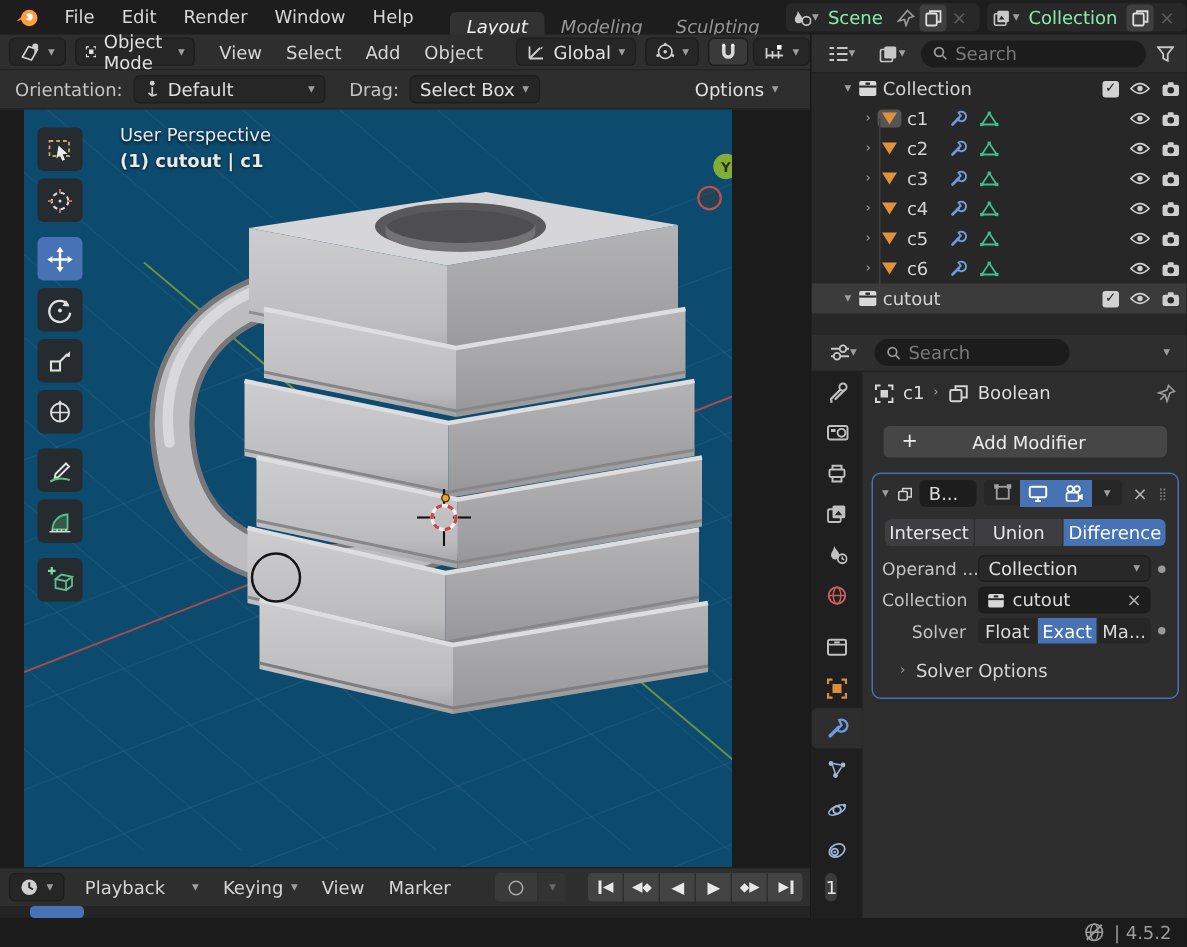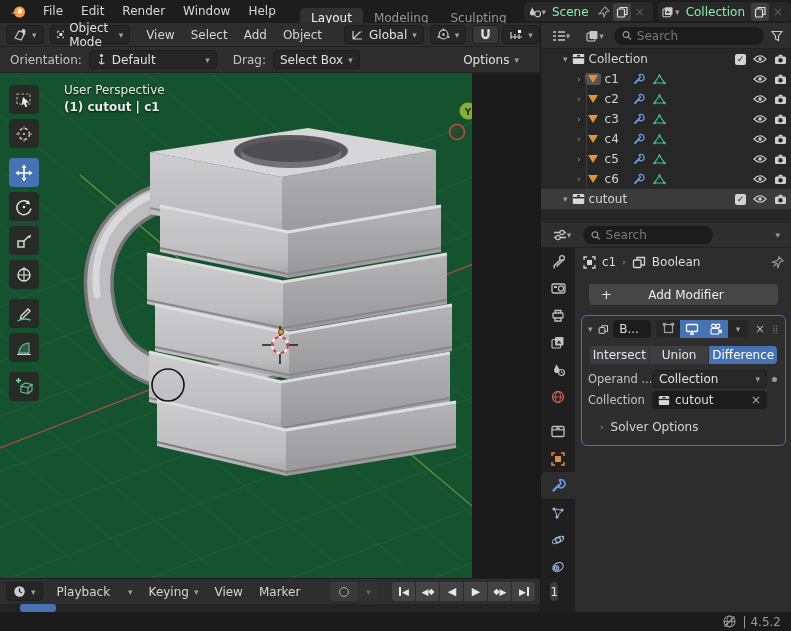--- a/index.html
+++ b/index.html
@@ -5,39 +5,39 @@
   * { margin:0; padding:0; box-sizing:border-box; }
   html,body { width:791px; height:631px; background:#1b1b1b; overflow:hidden;
     font-family:"DejaVu Sans","Liberation Sans",sans-serif; font-size:12px; color:#dcdcdc; }
   .abs { position:absolute; }
   .flex { display:flex; align-items:center; }
   svg { display:block; }
 
   
   #topbar { left:0; top:0; width:791px; height:23px; background:#1d1d1d; display:flex; align-items:center; }
   .menu-item { padding:0 9px; color:#d8d8d8; line-height:23px; cursor:default; }
-  .tab { padding:0 11px; line-height:21px; margin-top:14px; color:#969696; border-radius:4px 4px 0 0; }
+  .tab { padding:0 11px; line-height:21px; margin-top:14px; color:#969696; border-radius:4px 4px 0 0;font-style:italic; }
   .tab.active { background:#323232; color:#f0f0f0; }
   .idblock { display:flex; align-items:center; height:19px; background:#282828; border-radius:4px; padding:0 4px; }
   .idname { padding:0 6px; color:#86efac; }
   .mini-btn { display:flex; align-items:center; justify-content:center; width:18px; height:18px; border-radius:3px; color:#c8c8c8; }
   .mini-btn.lit { background:#3f3f3f; }
   .dim { color:#5f5f5f; }
 
   
   #vp-header, #tool-header { background:#2e2e2e; border-bottom:1px solid #222; display:flex; align-items:center; }
   #vp-header { left:0; top:23px; width:540px; height:24px; }
   #tool-header { left:0; top:47px; width:540px; height:26px; }
   .pill { display:flex; align-items:center; height:19px; background:#262626; border:1px solid #1e1e1e; border-radius:4px; padding:0 6px; gap:5px; color:#e0e0e0; }
   .chev { font-size:9px; color:#9f9f9f; }
   .hmenu { padding:0 8px; color:#d5d5d5; }
   .lbl { color:#c4c4c4; }
 
   
-  #viewport { left:0; top:73px; width:472px; height:505px; background:#14532d; overflow:hidden; }
+  #viewport { left:16px; top:73px; width:472px; height:505px; background:#0c4a6e; overflow:hidden; }
   .vp-text { color:#eaeaea; text-shadow:0 1px 2px rgba(0,0,0,.75); }
   .tool-btn { width:30px; height:29px; background:rgba(40,40,40,.92); border-radius:4px; display:flex; align-items:center; justify-content:center; margin-bottom:5px; }
   .tool-btn.active { background:#4772b3; }
   .nav-btn { position:absolute; width:28px; height:28px; border-radius:50%; background:rgba(37,37,37,.78); display:flex; align-items:center; justify-content:center; }
 
   
   #outliner { left:540px; top:23px; width:251px; height:200px; background:#272727; border-left:1px solid #191919; overflow:hidden; }
   #outliner-header { height:26px; background:#2e2e2e; border-bottom:1px solid #222; display:flex; align-items:center; padding:0 5px; gap:4px; }
   .search { display:flex; align-items:center; gap:5px; background:#1c1c1c; border-radius:10px; height:18px; padding:0 8px; flex:1; }
   .search input { background:transparent; border:none; outline:none; color:#cfcfcf; width:100%; font:inherit; }
@@ -871,20 +871,29 @@
               <rect x="0.8" y="1" width="10.4" height="9" rx="1.1" fill="#d8d8d8"></rect>
               <rect x="0.8" y="3.8" width="10.4" height="1.3" fill="#2a2a2a"></rect>
               <rect x="4.5" y="1.9" width="3" height="1.4" fill="#2a2a2a"></rect>
             </svg>
           <span style="flex:1">cutout</span>
           <span style="color:#b0b0b0">×</span>
         </span>
         <span style="width:10px"></span>
       </div>
 
+      <div class="fieldrow">
+        <span class="frlabel">Solver</span>
+        <span style="display:flex; flex:1; gap:1px">
+          <span class="seg seg-sm" style="flex:1; border-radius:3px 0 0 3px">Float</span>
+          <span class="seg seg-sm on" style="flex:1">Exact</span>
+          <span class="seg seg-sm" style="flex:0.9; border-radius:0 3px 3px 0">Ma...</span>
+        </span>
+        <span class="anim-dot"></span>
+      </div>
 
       <div class="flex" style="height:24px; padding-left:18px; gap:7px; margin-top:6px">
         <span class="chev">›</span>
         <span style="color:#d5d5d5">Solver Options</span>
       </div>
     </div>
   </div>
 </div>
 
 <div id="timeline" class="abs">

